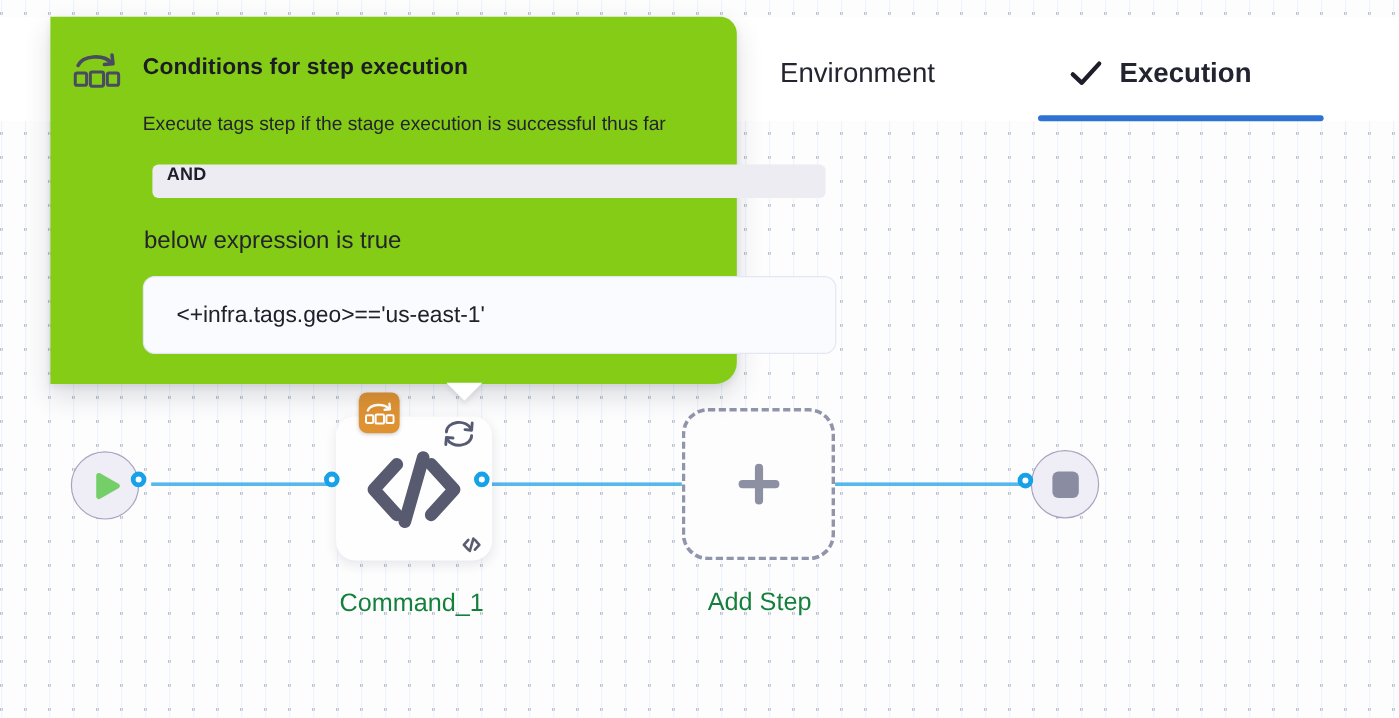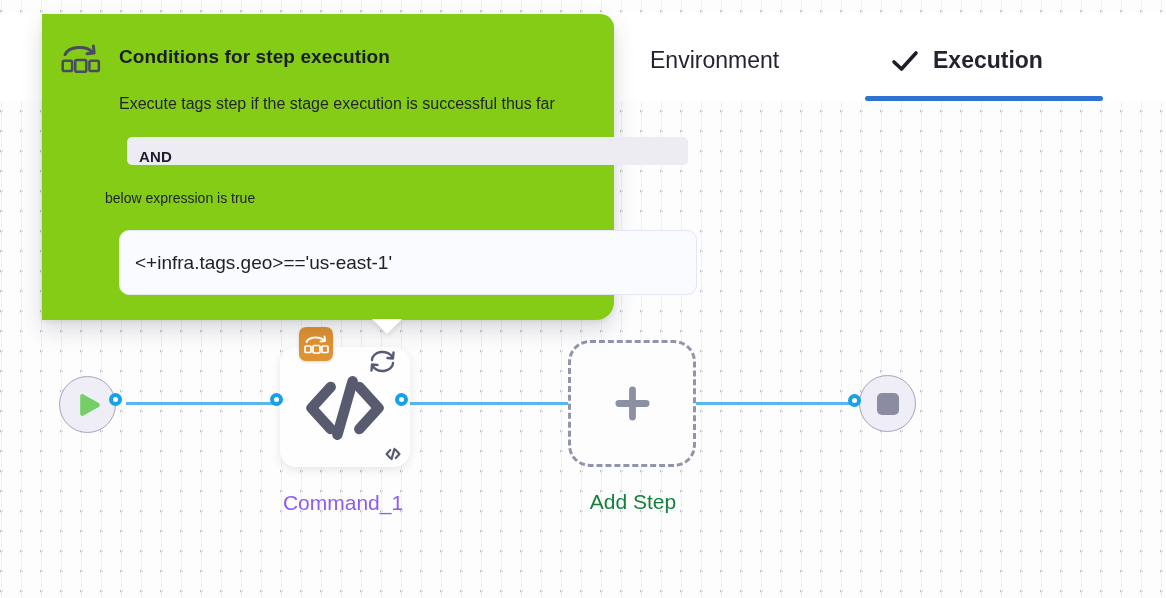--- a/index.html
+++ b/index.html
@@ -48,31 +48,31 @@
     position:absolute; left:77px; top:32px;
     font-size:19px; font-weight:700; color:#1b1c26; letter-spacing:.1px;
   }
   .popover-desc {
     position:absolute; left:77px; top:81px;
     font-size:16px; color:#23242c;
   }
   .operator-chip {
     position:absolute; left:85px; top:123px; width:561px; height:28px;
     background:#ececf2; border-radius:5px;
-    display:flex; align-items:flex-end; padding-left:12px;
+    display:flex; align-items:flex-start; padding-left:12px;
   }
   .operator-chip span { font-size:15px; font-weight:700; color:#1d1e2a; letter-spacing:.2px; }
   .expression-label {
-    position:absolute; left:63px; top:176px;
-    font-size:14px; color:#23242c;
+    position:absolute; left:78px; top:176px;
+    font-size:20px; color:#23242c;
   }
   .expression-box {
     position:absolute; left:77px; top:216px; width:578px; height:65px;
     background:#fafbfe; border:1px solid #e3e7f4; border-radius:10px;
-    display:flex; align-items:center; padding-left:15px;
+    display:flex; align-items:center; padding-left:27px;
   }
   .expression-box span { font-size:19px; color:#20212b; }
 
   
   .graph { position:absolute; inset:0; z-index:1; }
   .edge { position:absolute; top:402px; height:3px; background:#58b7eb; z-index:1; }
   .edge-main { left:126px; width:728px; }
 
   .node-round {
     position:absolute; width:57px; height:57px; border-radius:50%;
@@ -105,21 +105,21 @@
 
   .add-step-card {
     position:absolute; left:568px; top:340px; width:128px; height:127px;
     border:3px dashed #9195ab; border-radius:22px; background:#fdfdfe;
     z-index:2; cursor:pointer;
     display:flex; align-items:center; justify-content:center;
   }
 
   .step-label {
     position:absolute; transform:translateX(-50%);
-    font-size:21px; color:#8b5cf6; white-space:nowrap; z-index:2;
+    font-size:21px; color:#15803d; white-space:nowrap; z-index:2;
   }
   .label-command { left:343px; top:491px; }
   .label-addstep { left:633px; top:490px; color:#15803d; }
 </style>
 </head>
 <body>
 
 <div class="graph">
   <div class="edge edge-main"></div>
 

